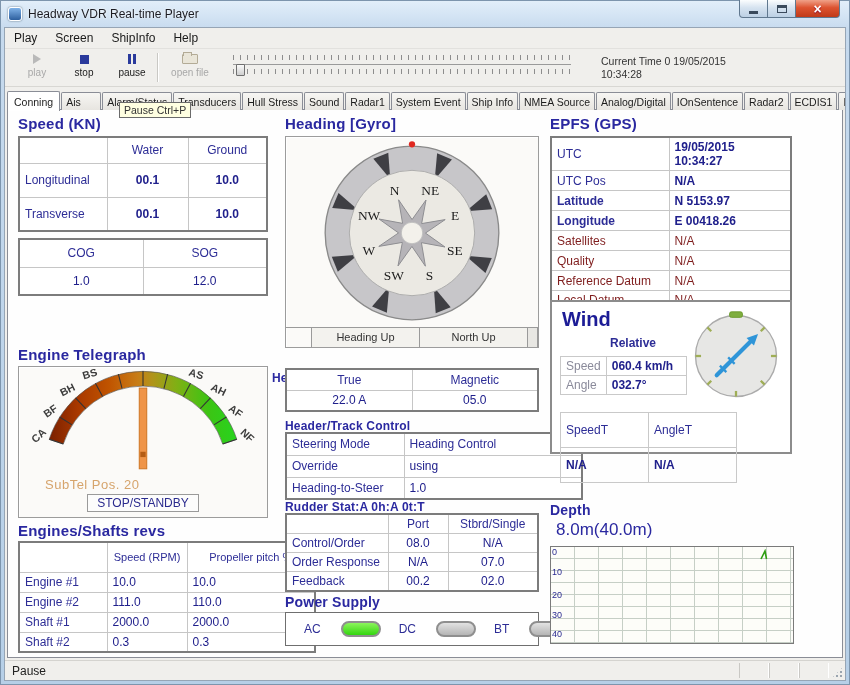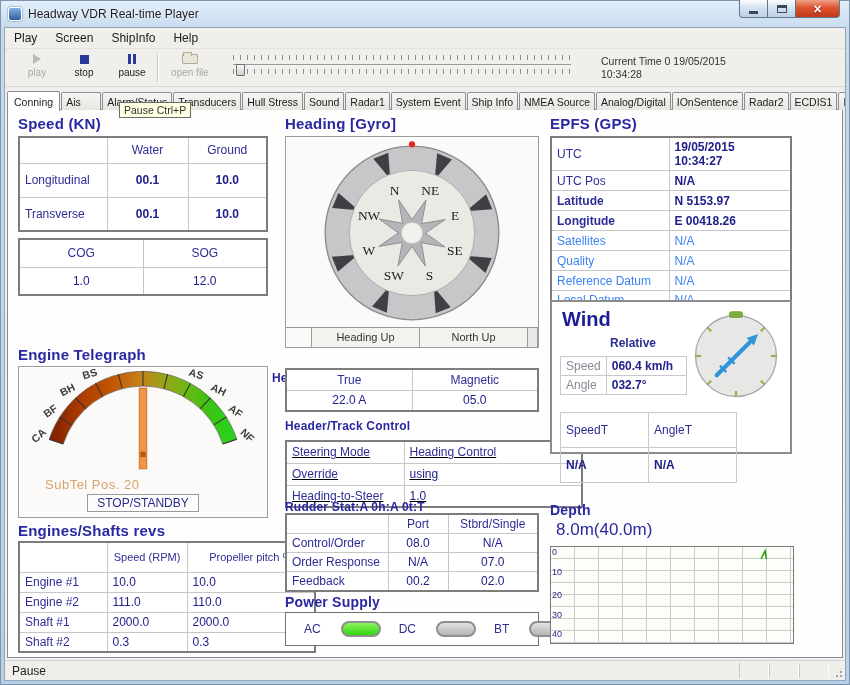--- a/index.html
+++ b/index.html
@@ -75,21 +75,21 @@
   .sec-title.sm { font-size:12px; }
   .sec-title.md { font-size:14px; }
 
   table.grid { border-collapse:collapse; background:#fff; }
   table.grid { border:2px solid #7c7c7c; }
   table.grid td, table.grid th { border:1px solid #c6c6c6; font-size:12px; padding:2px 5px; }
   th { font-weight:normal; }
   .navy { color:#2d2d96; }
   .val { color:#20208c; }
   .bold { font-weight:bold; }
-  .muted, .muted td { color:#3b82f6; }
+  .muted, .muted td { color:#7f1d1d; }
   .ctr { text-align:center; }
 
   
   .panel3d { border:1px solid #9c9c9c; background:#fbfaf8; box-shadow:inset 1px 1px 0 #fff; }
   .subtel { position:absolute; left:26px; top:110px; font-size:13px; color:#d6a46c; letter-spacing:0.5px; }
   .stop-btn { position:absolute; left:68px; top:127px; width:112px; height:18px; background:#fcfcfc;
     border:1px solid #9a9a9a; color:#2a2a8e; font-size:12px; text-align:center; line-height:16px; }
 
   
   .gyro-footer { position:absolute; left:0; right:0; bottom:0; height:20px; display:flex;
@@ -392,21 +392,21 @@
           <th class="navy ctr">Magnetic</th>
         </tr>
         <tr style="height:21px;">
           <td class="val ctr">22.0 A</td>
           <td class="val ctr">05.0</td>
         </tr>
       </tbody>
         </table>
 
       <div class="blk sec-title sm" style="left:277px;top:309px;">Header/Track Control</div>
-      <table class="grid blk" style="left:277px;top:330px;width:298px;text-decoration:underline;">
+      <table class="grid blk" style="left:277px;top:322px;width:298px;">
         <tbody>
             <tr style="height:22px;">
           <td class="navy" style="width:118px;">Steering Mode</td>
           <td class="navy">Heading Control</td>
         </tr>
         <tr style="height:22px;">
           <td class="navy">Override</td>
           <td class="val">using</td>
         </tr>
         <tr style="height:22px;">

